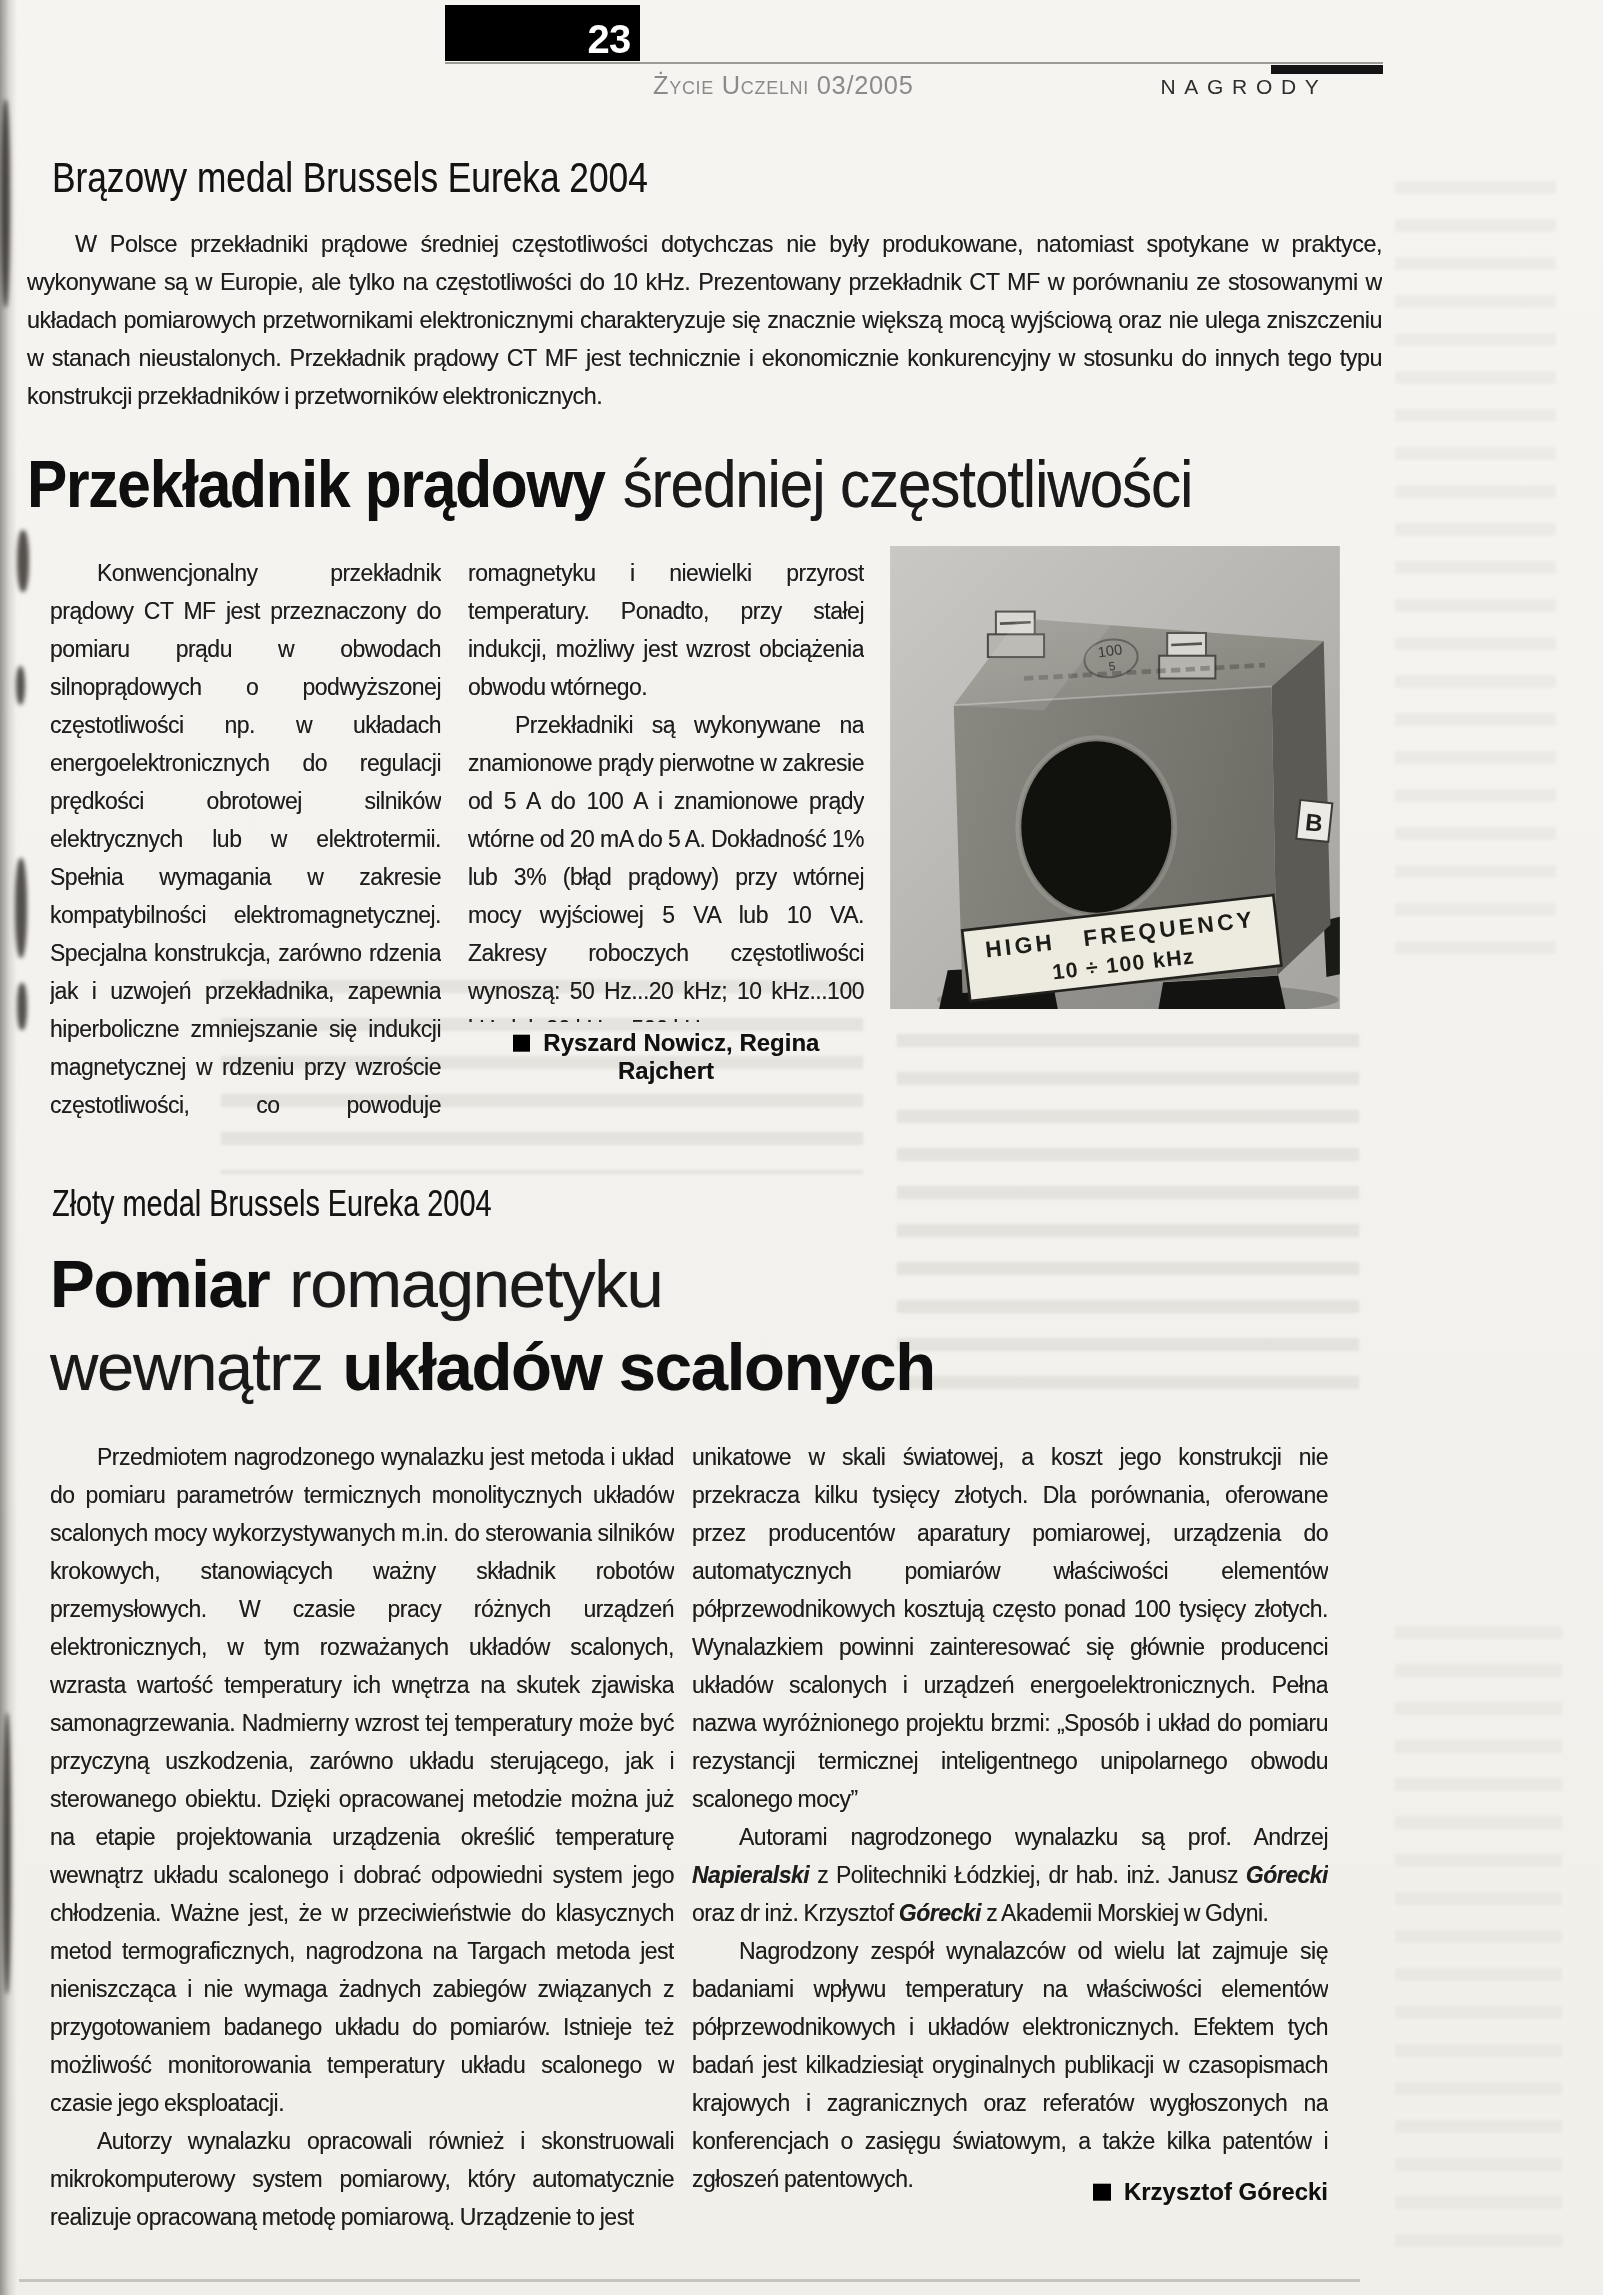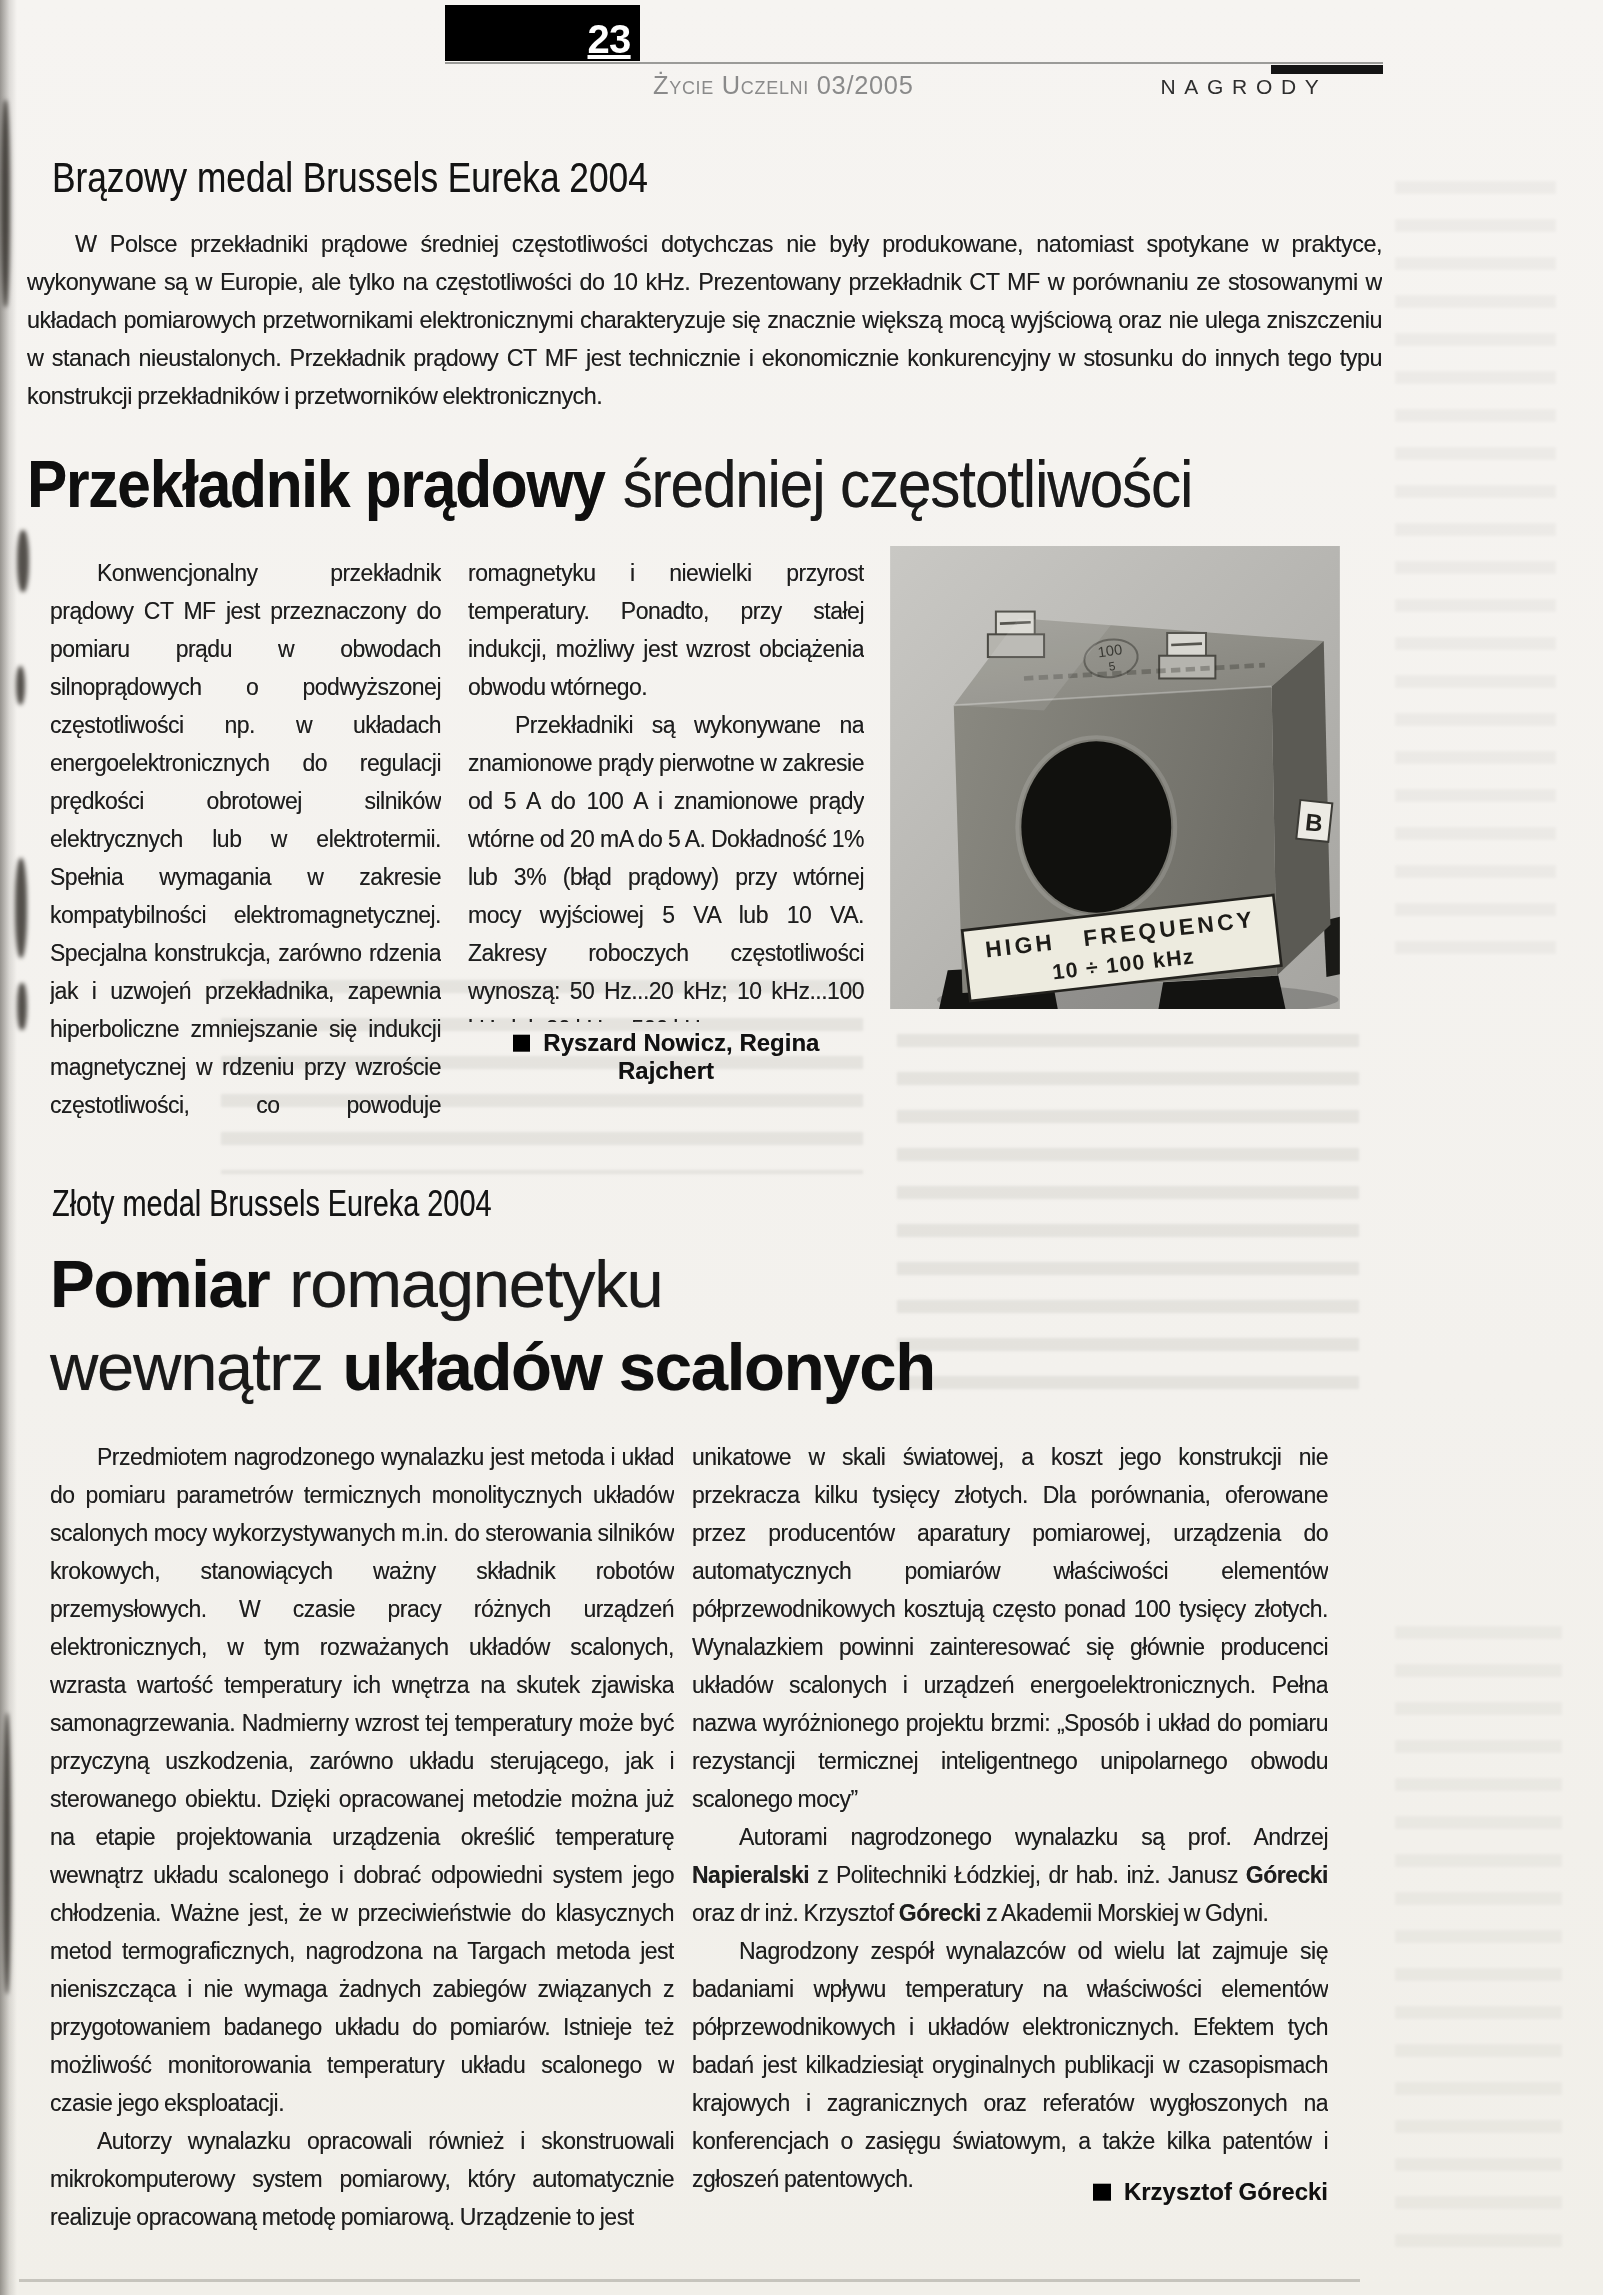--- a/index.html
+++ b/index.html
@@ -19,21 +19,21 @@
   .blob{position:absolute;z-index:7;background:rgba(38,35,30,.78);filter:blur(2px);border-radius:45%;}
   .ghost{position:absolute;z-index:1;
     background:repeating-linear-gradient(180deg,rgba(70,66,60,.085) 0 13.4px,rgba(0,0,0,0) 13.4px 38px);
     filter:blur(1.7px);}
   .bottom-rule{position:absolute;left:19px;top:2279px;width:1341px;height:3.3px;
     background:rgba(130,125,118,.38);filter:blur(0.7px);z-index:2;}
 
   
   .hdr-box{position:absolute;left:445px;top:5.4px;width:195px;height:56px;background:#000;
     display:flex;align-items:flex-end;justify-content:flex-end;padding:0 9.4px 2.7px 0;box-sizing:border-box;z-index:3;}
-  .hdr-box span{font-size:40px;font-weight:700;color:#fff;line-height:1;letter-spacing:-0.7px;text-decoration:underline;}
+  .hdr-box span{font-size:40px;font-weight:700;color:#fff;line-height:1;letter-spacing:-0.7px;}
   .journal{position:absolute;left:653px;top:27px;font-size:25.4px;color:#8a8a8a;
     font-variant:small-caps;letter-spacing:0.7px;z-index:3;white-space:nowrap;margin-top:44px;}
   .hdr-rule{position:absolute;left:445px;top:62px;width:938px;height:2px;background:#9b9b98;z-index:3;}
   .section-bar{position:absolute;left:1271px;top:65px;width:112px;height:8.7px;background:#141414;z-index:3;}
   .section-label{position:absolute;left:1097px;top:75px;width:294px;text-align:center;
     font-size:21px;letter-spacing:8.7px;color:#2e2e2e;z-index:3;}
 
   
   .award{position:absolute;white-space:nowrap;color:#141414;font-weight:400;z-index:3;
     transform-origin:0 50%;text-shadow:0 0 0.4px rgba(20,20,20,.5);}
@@ -53,21 +53,21 @@
     text-align:justify;color:#1d1d1d;margin:0;hyphens:auto;
     text-shadow:0 0 0.3px rgba(25,25,25,.5);}
   .lead{position:absolute;left:27px;top:225px;width:1355px;height:201px;overflow:hidden;
     font-size:23.4px;text-indent:48px;z-index:3;}
   .col{position:absolute;overflow:hidden;z-index:3;}
   .c1a{left:50px;top:554px;width:391px;height:575px;}
   .c1b{left:468px;top:554px;width:396px;height:468px;}
   .c2a{left:50px;top:1438px;width:624px;height:823px;}
   .c2b{left:692px;top:1438px;width:636px;height:776px;}
   .indent{text-indent:47px;}
-  .bseg{font-weight:700;}
+  .bseg{font-weight:700;font-style:italic;}
 
   .author{position:absolute;font-size:24px;font-weight:700;color:#111;z-index:4;
     text-shadow:0 0 0.3px rgba(25,25,25,.5);}
   .a1{left:462px;top:1029px;width:408px;text-align:center;}
   .a2{left:692px;top:2178px;width:636px;text-align:right;}
   .bullet{display:inline-block;width:17.4px;height:17.4px;background:#000;margin-right:13.4px;vertical-align:baseline;transform:translateY(0.7px);}
 
   
   .photo{position:absolute;left:890px;top:546px;width:450px;height:463px;z-index:3;
     box-shadow:inset 0 0 27px rgba(0,0,0,.12);}

